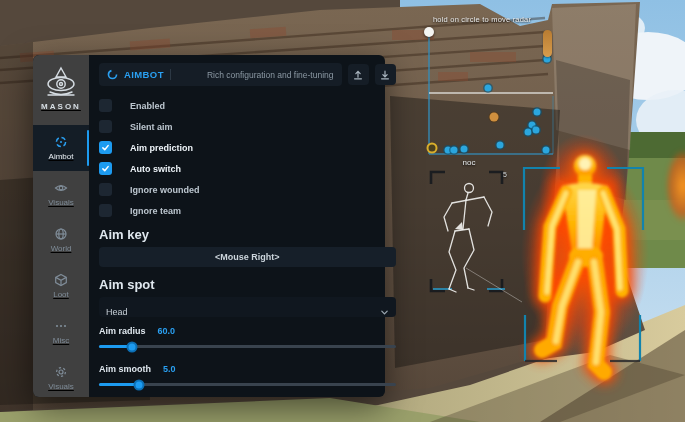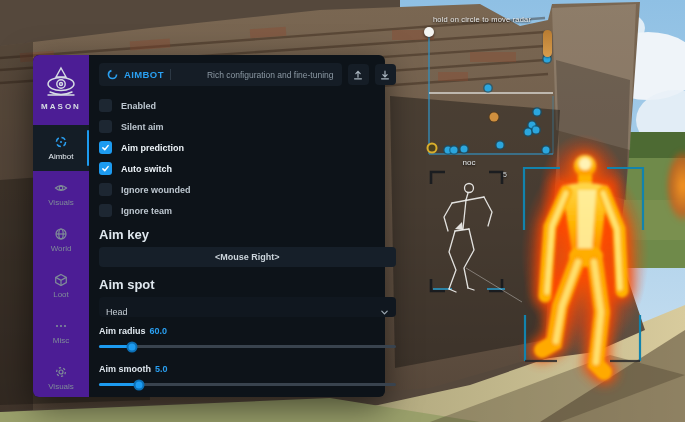--- a/index.html
+++ b/index.html
@@ -25,57 +25,57 @@
             font-size:8px;color:#e8ecee;text-shadow:0 1px 2px rgba(0,0,0,.9);}
   .esp-dist{position:absolute;left:503px;top:171px;z-index:4;font-size:7px;color:#d3dade;
             text-shadow:0 1px 2px rgba(0,0,0,.9);}
   .edge-glow{position:absolute;left:660px;top:138px;width:46px;height:96px;z-index:1;
              background:radial-gradient(closest-side,rgba(255,150,30,.95),rgba(255,70,0,.5) 55%,rgba(255,60,0,0) 78%);
              filter:blur(2px);}
   
   #panel{position:absolute;left:33px;top:55px;width:352px;height:342px;z-index:10;
          background:#0d1319;border-radius:6px;box-shadow:0 10px 34px rgba(0,0,0,.55);
          display:flex;}
-  #sidebar{width:56px;flex:0 0 56px;background:#4c1d95;border-radius:6px 0 0 6px;
-           display:flex;flex-direction:column;align-items:center;}
+  #sidebar{width:56px;flex:0 0 56px;background:#404040;border-radius:6px 0 0 6px;
+           display:flex;flex-direction:column;align-items:center;text-decoration:underline;}
   .brand{margin-top:10px;display:flex;flex-direction:column;align-items:center;color:#cfd8df;}
   .brand-name{font-size:8px;font-weight:700;letter-spacing:2px;margin-top:3px;color:#d6dde3;}
   #nav{margin-top:14px;width:100%;display:flex;flex-direction:column;}
   .nav-item{position:relative;width:100%;height:46px;display:flex;flex-direction:column;
             align-items:center;justify-content:center;gap:3px;color:#7f8c98;cursor:pointer;}
   .nav-item .nav-label{font-size:8px;}
   .nav-item.active{background:#141d26;color:#e8eef3;}
   .nav-item.active .nav-ico{color:#2aa0f2;}
   .nav-item.active::after{content:"";position:absolute;right:0;top:5px;bottom:5px;width:2px;
                           background:#1d9bf0;border-radius:2px;}
   .nav-ico{color:inherit;height:14px;display:flex;align-items:center;}
   #content{flex:1;padding:8px 10px 0 10px;display:flex;flex-direction:column;}
   .hdr-row{display:flex;align-items:center;gap:6px;height:23px;margin-bottom:9px;}
   .hdr-pill{flex:1;height:23px;background:#151d26;border-radius:4px;display:flex;align-items:center;
             padding:0 8px;gap:6px;min-width:0;}
   .hdr-title{font-size:9.5px;font-weight:700;color:#2aa0f2;letter-spacing:.4px;}
   .hdr-div{width:1px;height:11px;background:#2c3844;}
   .hdr-sub{font-size:8.5px;color:#8b98a3;white-space:nowrap;overflow:hidden;padding-left:30px;}
   .hdr-btn{width:21px;height:21px;background:#151d26;border-radius:4px;display:flex;
            align-items:center;justify-content:center;color:#a9b5bf;cursor:pointer;}
-  .cb-row{display:flex;align-items:center;gap:9px;height:21px;cursor:pointer;}
+  .cb-row{display:flex;align-items:center;gap:18px;height:21px;cursor:pointer;}
   .checkbox{width:13px;height:13px;border-radius:3px;background:#1d2732;display:flex;
             align-items:center;justify-content:center;}
   .cb-row.checked .checkbox{background:#1d9bf0;}
   .checkbox svg{display:none;}
   .cb-row.checked .checkbox svg{display:block;}
   .cb-label{font-size:9px;font-weight:600;color:#bcc6cf;}
   .cb-row.checked .cb-label{color:#edf3f8;}
   .sec-label{font-size:13px;font-weight:700;color:#dfe7ee;margin-top:6px;margin-bottom:5px;}
   .key-btn{height:20px;background:#161f29;border-radius:4px;display:flex;align-items:center;
            justify-content:center;font-size:9px;font-weight:600;color:#ccd5dc;cursor:pointer;}
   .dropdown{height:20px;background:#10171f;border-radius:4px;display:flex;align-items:flex-end;
             justify-content:space-between;padding:0 7px;cursor:pointer;}
   .dd-value{font-size:9px;color:#c6cfd6;}
-  .slider-label{margin-top:9px;display:flex;gap:4px;align-items:baseline;}
+  .slider-label{margin-top:9px;display:flex;gap:12px;align-items:baseline;}
   .slider-label .lab{font-size:9px;font-weight:700;color:#dfe7ee;}
   .slider-label .val{font-size:9px;font-weight:700;color:#2aa0f2;}
   .slider{position:relative;height:11px;margin-top:5px;margin-bottom:2px;cursor:pointer;}
   .slider .track{position:absolute;left:0;right:0;top:4px;height:3px;border-radius:2px;background:#39434e;}
   .slider .fill{position:absolute;left:0;top:4px;height:3px;border-radius:2px;background:#1d9bf0;}
   .slider .thumb{position:absolute;top:5.5px;width:11px;height:11px;border-radius:50%;background:#1d9bf0;
                  border:2px solid #0c6fb4;box-sizing:border-box;transform:translate(-50%,-50%);}
 </style>
 </head>
 <body>

